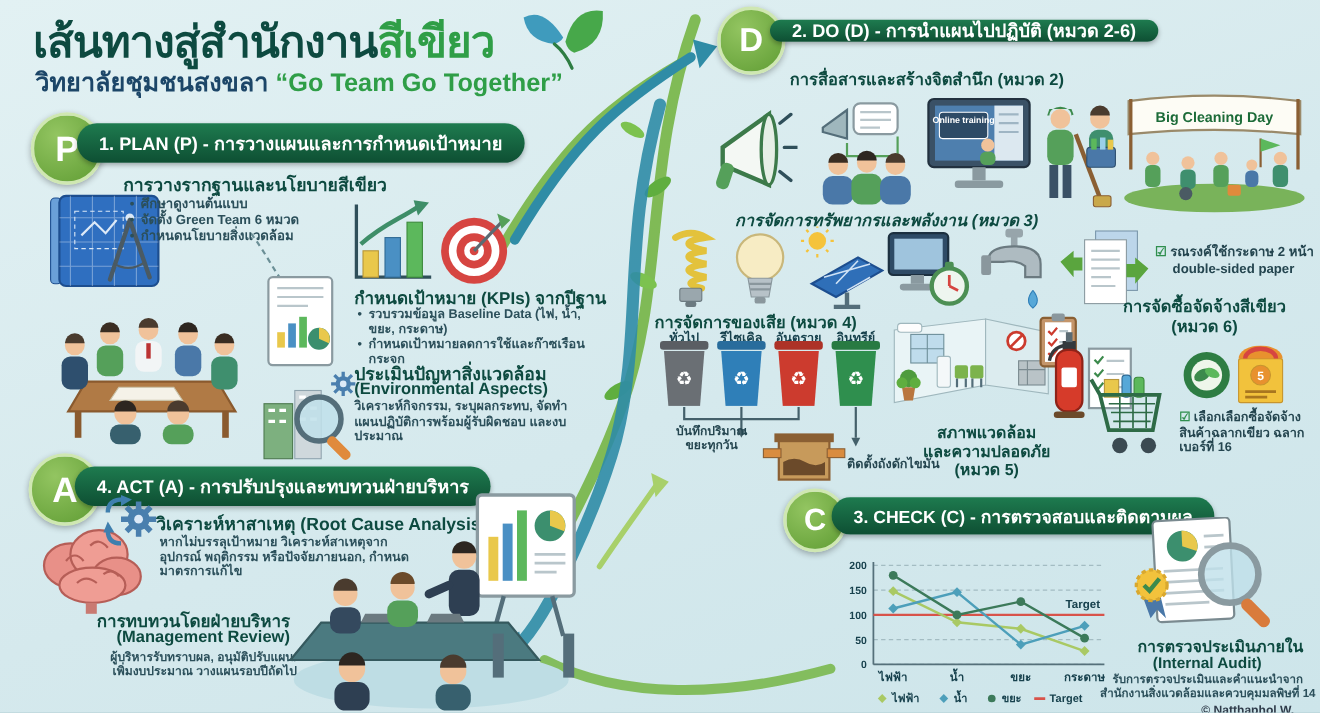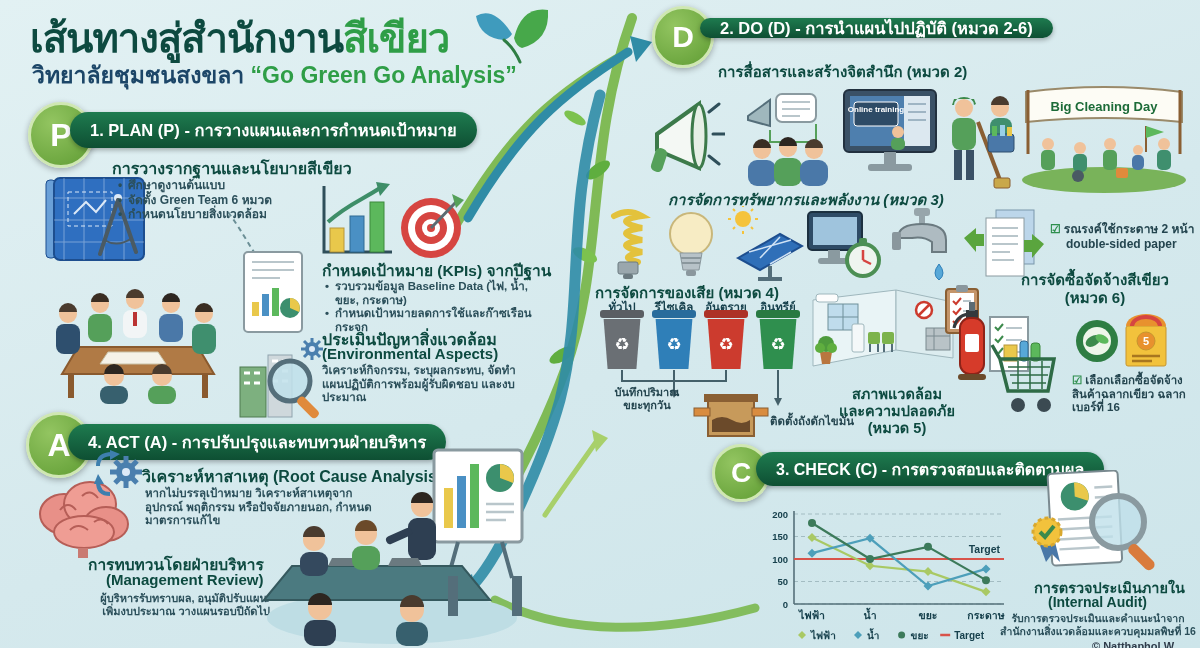--- a/index.html
+++ b/index.html
@@ -64,21 +64,21 @@
   <div class="abs title" style="left:30px;top:6px;">
     <span>เส้นทางสู่สำนักงาน</span><span class="accent">สีเขียว</span>
   </div>
   <svg class="abs" style="left:474px;top:2px;" width="78" height="62" viewBox="0 0 78 62">
     <path d="M38,32 Q20,4 2,14 Q6,36 30,38 Q36,36 38,32Z" fill="#3f9bbd"></path>
     <path d="M40,36 Q48,4 74,8 Q76,38 48,46 Q42,44 40,36Z" fill="#47a84a"></path>
     <path d="M30,38 Q40,46 46,60" fill="none" stroke="#2e7d43" stroke-width="3" stroke-linecap="round"></path>
   </svg>
   <div class="abs subtitle" style="left:32px;top:57px;">
     <span>วิทยาลัยชุมชนสงขลา</span>
-    <span class="slogan">“Go Green Go Analysis”</span>
+    <span class="slogan">“Go Team Go Together”</span>
   </div>
 
   <div class="abs badge" style="left:28px;top:102px;width:60px;height:60px;font-size:32px;">
       <span>P</span>
     </div>
   <div class="abs" style="left:70px;top:112px;height:36px;">
     <div class="pill" style="font-size:16.5px;">1. PLAN (P) - การวางแผนและการกำหนดเป้าหมาย</div>
   </div>
 
   <svg class="abs" style="left:42px;top:168px;" width="110" height="100" viewBox="0 0 110 100">
@@ -484,21 +484,21 @@
       <path d="M66,18 h18 M66,28 h18 M28,48 h54 M28,58 h54 M28,68 h54 M28,78 h40" stroke="#b9c6cb" stroke-width="2.5"></path>
     </g>
     <polygon points="8,70 16,92 22,84 30,92 24,68" fill="#4a78a8"></polygon>
     <circle cx="17" cy="62" r="14" fill="#f2c23c" stroke="#d9a82e" stroke-width="3" stroke-dasharray="4 3"></circle>
     <path d="M10,62 l5,5 9,-11" fill="none" stroke="#3c8a4c" stroke-width="4"></path>
     <circle cx="88" cy="52" r="26" fill="#bfe0ea" fill-opacity=".8" stroke="#8a9aa0" stroke-width="6"></circle>
     <rect x="104" y="72" width="32" height="11" rx="5" fill="#d97b3c" transform="rotate(45 104 72)"></rect>
   </svg>
   <div class="abs hd" style="left:1010px;top:576px;width:175px;text-align:right;font-size:14.5px;">การตรวจประเมินภายใน</div>
   <div class="abs hd" style="left:1010px;top:594px;width:175px;text-align:center;font-size:14px;">(Internal Audit)</div>
-  <div class="abs body-txt" style="left:998px;top:612px;width:200px;text-align:center;font-size:10.5px;line-height:12.5px;font-weight:bold;">รับการตรวจประเมินและคำแนะนำจาก สำนักงานสิ่งแวดล้อมและควบคุมมลพิษที่ 16</div>
+  <div class="abs body-txt" style="left:998px;top:612px;width:200px;text-align:center;font-size:10.5px;line-height:12.5px;font-weight:bold;">รับการตรวจประเมินและคำแนะนำจาก สำนักงานสิ่งแวดล้อมและควบคุมมลพิษที่ 14</div>
 
   <div class="abs badge" style="left:26px;top:412px;width:60px;height:60px;font-size:32px;">
       <span>A</span>
     </div>
   <div class="abs" style="left:68px;top:424px;height:36px;">
     <div class="pill" style="font-size:16.5px;">4. ACT (A) - การปรับปรุงและทบทวนฝ่ายบริหาร</div>
   </div>
 
   <svg class="abs" style="left:30px;top:466px;" width="108" height="96" viewBox="0 0 108 96">
     <ellipse cx="34" cy="48" rx="24" ry="20" fill="#e89088" stroke="#b65e57" stroke-width="2"></ellipse>

